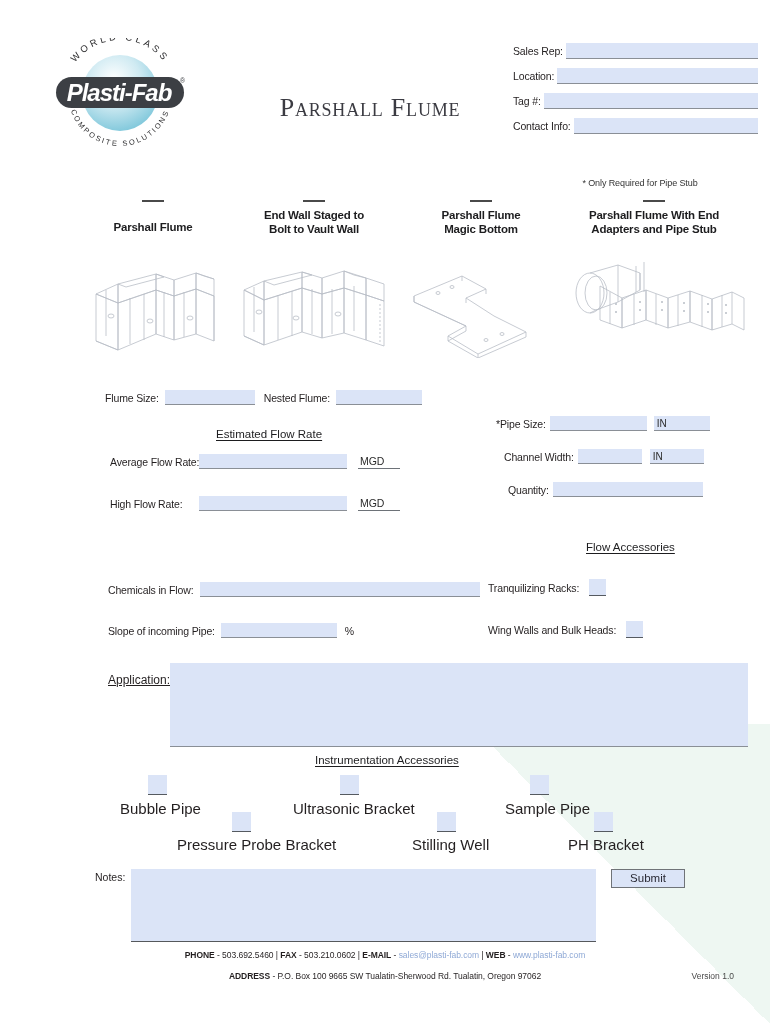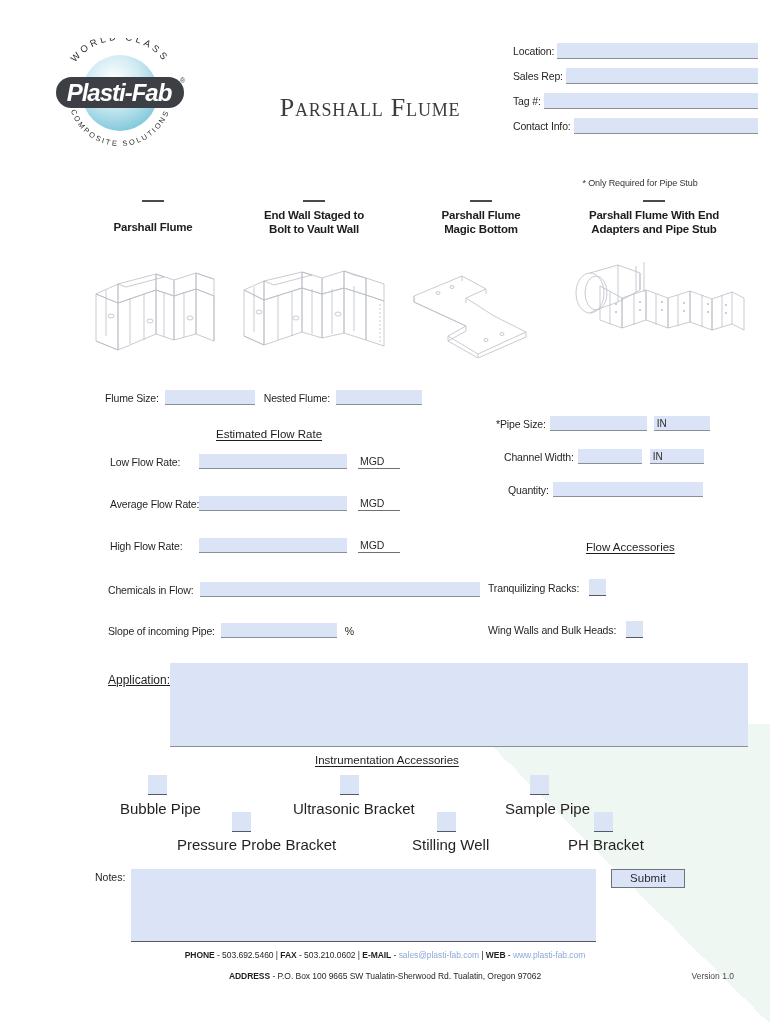--- a/index.html
+++ b/index.html
@@ -193,25 +193,25 @@
         <rect x="16" y="39" width="128" height="31" rx="15.5" fill="#3c3f44"></rect>
         <text x="79" y="63" text-anchor="middle" font-family="'Liberation Sans',sans-serif" font-size="24" font-style="italic" font-weight="bold" fill="#ffffff" letter-spacing="-1">Plasti-Fab</text>
         <text x="140" y="45" font-family="'Liberation Sans',sans-serif" font-size="7" fill="#3c3f44">®</text>
       </svg>
     </div>
 
     <div class="title">Parshall Flume</div>
 
     <div class="hdr-fields">
       <div class="hdr-row">
+        <span class="lbl">Sales Rep:</span>
+        <input class="fld" type="text" value="" style="">
+      </div>
+      <div class="hdr-row">
         <span class="lbl">Location:</span>
-        <input class="fld" type="text" value="" style="">
-      </div>
-      <div class="hdr-row">
-        <span class="lbl">Sales Rep:</span>
         <input class="fld" type="text" value="" style="">
       </div>
       <div class="hdr-row">
         <span class="lbl">Tag #:</span>
         <input class="fld" type="text" value="" style="">
       </div>
       <div class="hdr-row">
         <span class="lbl">Contact Info:</span>
         <input class="fld" type="text" value="" style="">
       </div>
@@ -374,25 +374,20 @@
       <span class="lbl">Flume Size:</span>
       <input class="fld" type="text" style="width: 90px; margin-left: 2px;" value="">
       <span class="lbl" style="margin-left:4px;">Nested Flume:</span>
       <input class="fld" type="text" style="width: 86px; margin-left: 2px;" value="">
     </div>
 
     <div class="sect-head flow-head">Estimated Flow Rate</div>
 
     <div class="flow-rows">
       <div class="flow-row">
-        <span class="lbl">Low Flow Rate:</span>
-        <input class="fld" type="text" style="width: 148px;" value="">
-        <span class="unit-plain" style="width:42px;margin-left:6px;">MGD</span>
-      </div>
-      <div class="flow-row">
         <span class="lbl">Average Flow Rate:</span>
         <input class="fld" type="text" style="width: 148px;" value="">
         <span class="unit-plain" style="width:42px;margin-left:6px;">MGD</span>
       </div>
       <div class="flow-row">
         <span class="lbl">High Flow Rate:</span>
         <input class="fld" type="text" style="width: 148px;" value="">
         <span class="unit-plain" style="width:42px;margin-left:6px;">MGD</span>
       </div>
     </div>

